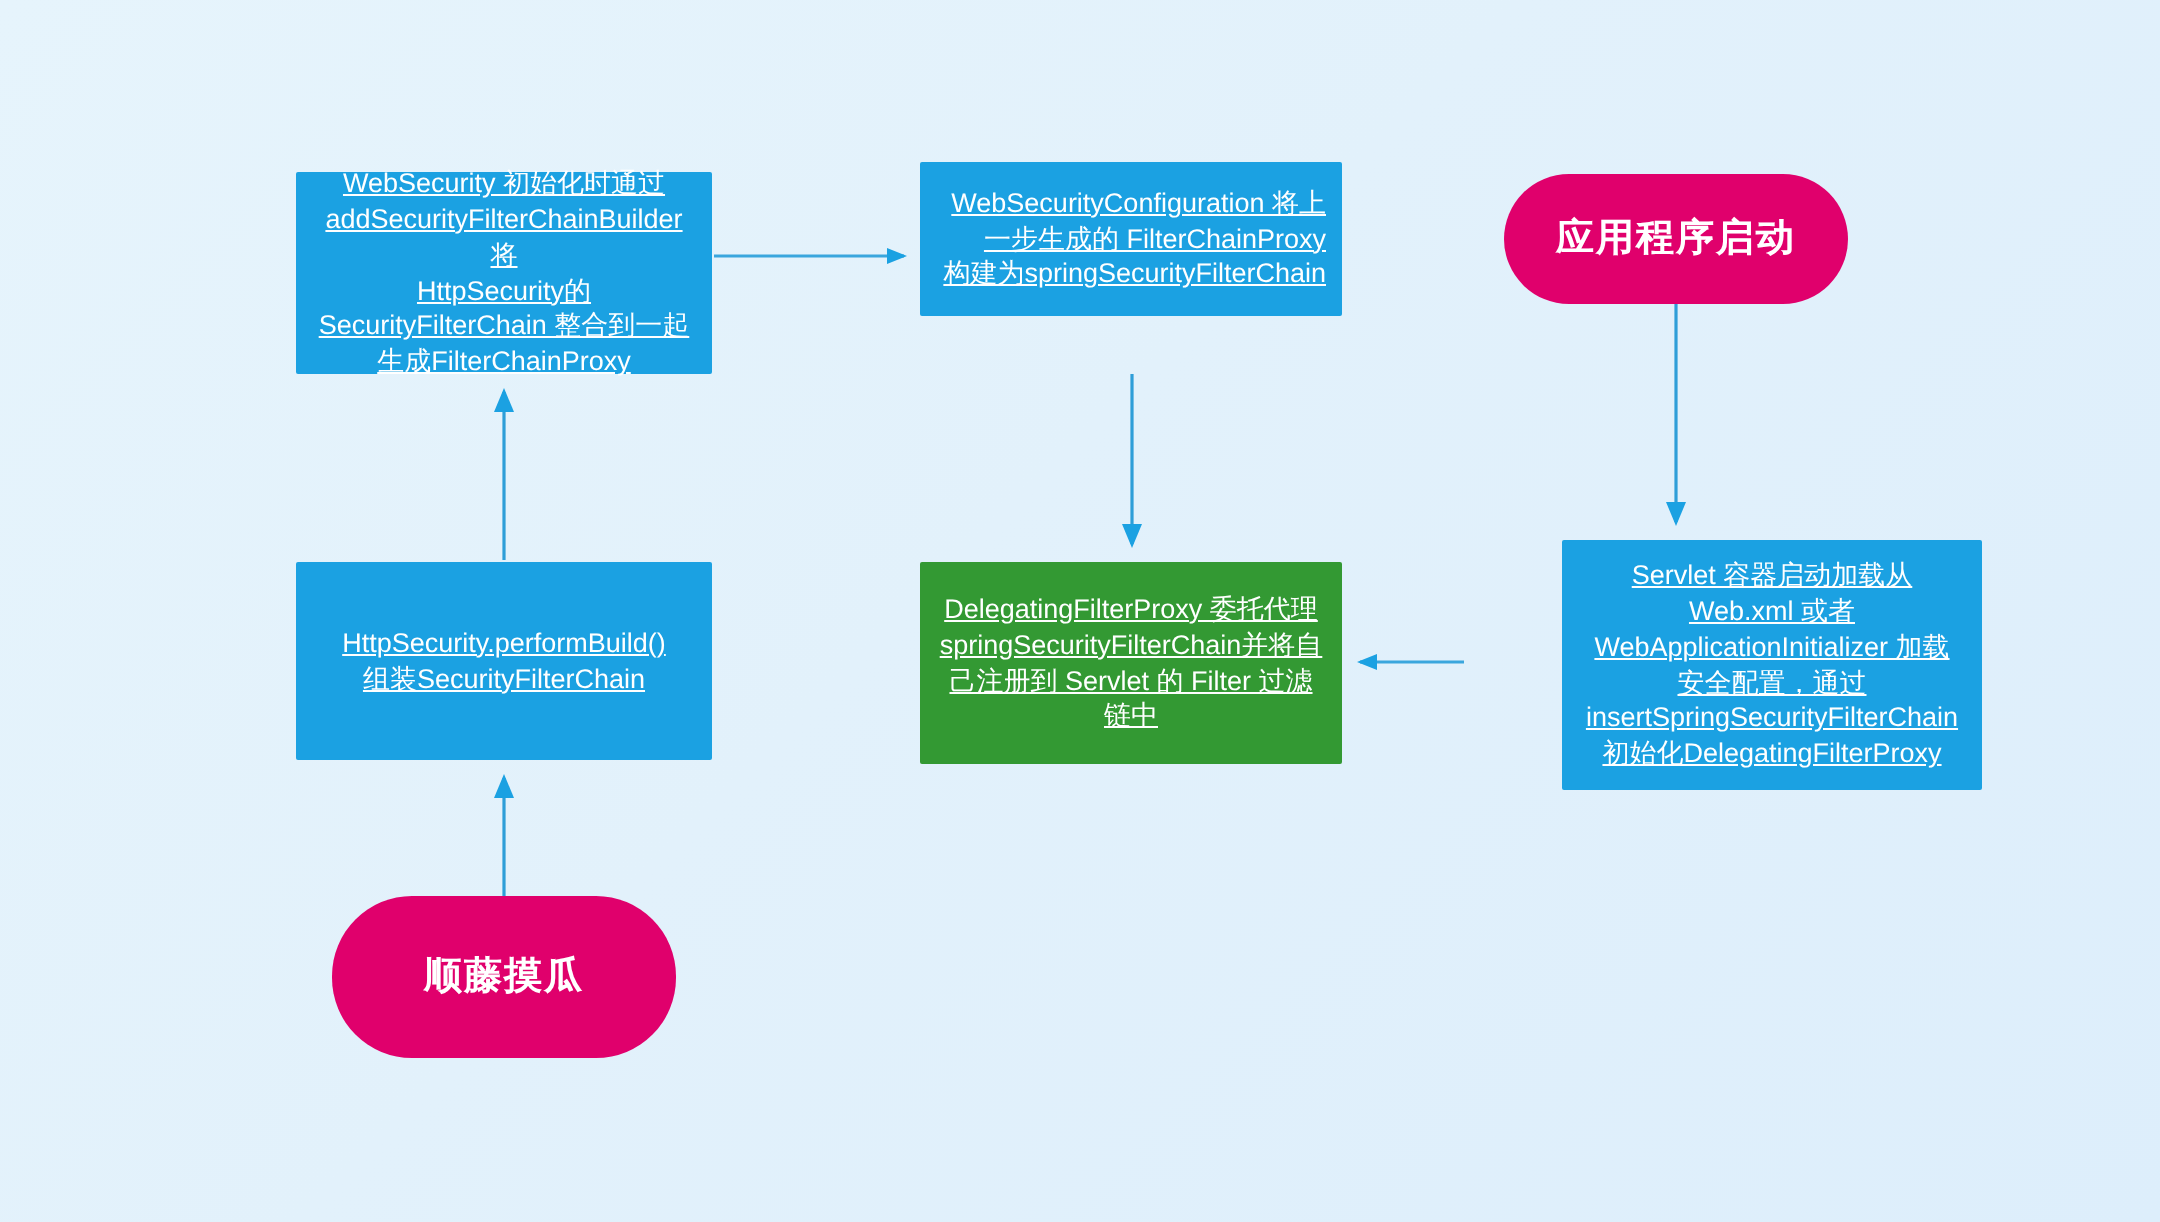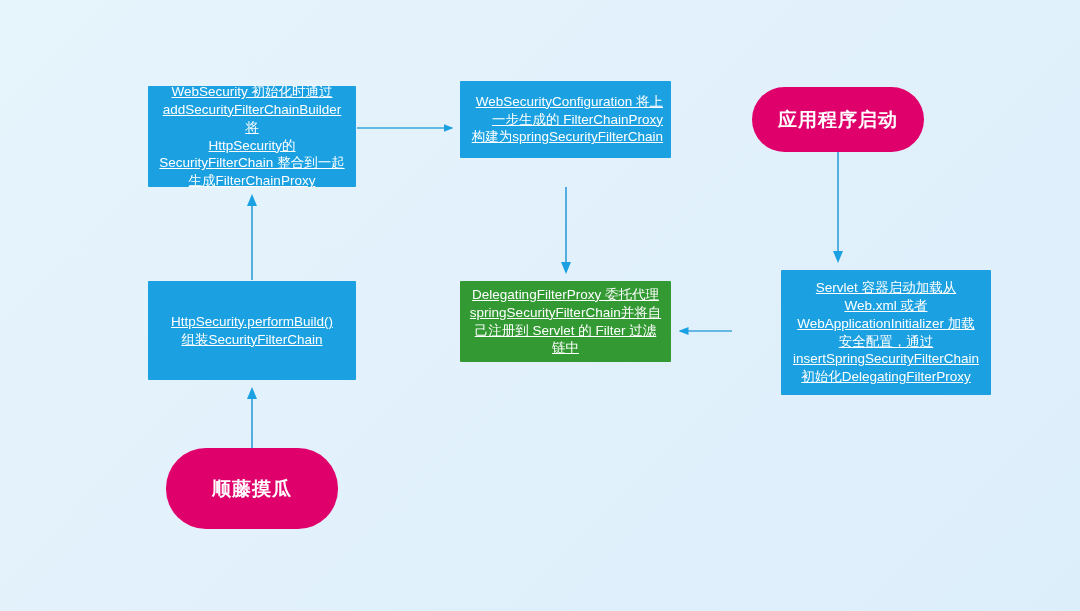--- a/index.html
+++ b/index.html
@@ -67,21 +67,21 @@
     font-size: 19px;
     font-weight: bold;
     letter-spacing: 1px;
   }
   #node-http-security {
     left: 148px; top: 281px; width: 208px; height: 99px;
     background: #1ba1e2;
     font-size: 13.5px;
   }
   #node-delegating-proxy {
-    left: 460px; top: 281px; width: 211px; height: 81px;
+    left: 460px; top: 281px; width: 211px; height: 101px;
     background: #339933;
     font-size: 13.5px;
   }
   #node-servlet-container {
     left: 733px; top: 270px; width: 210px; height: 125px;
     background: #1ba1e2;
     font-size: 13.5px;
     margin-left: 48px;
   }
   #node-follow-vine {

